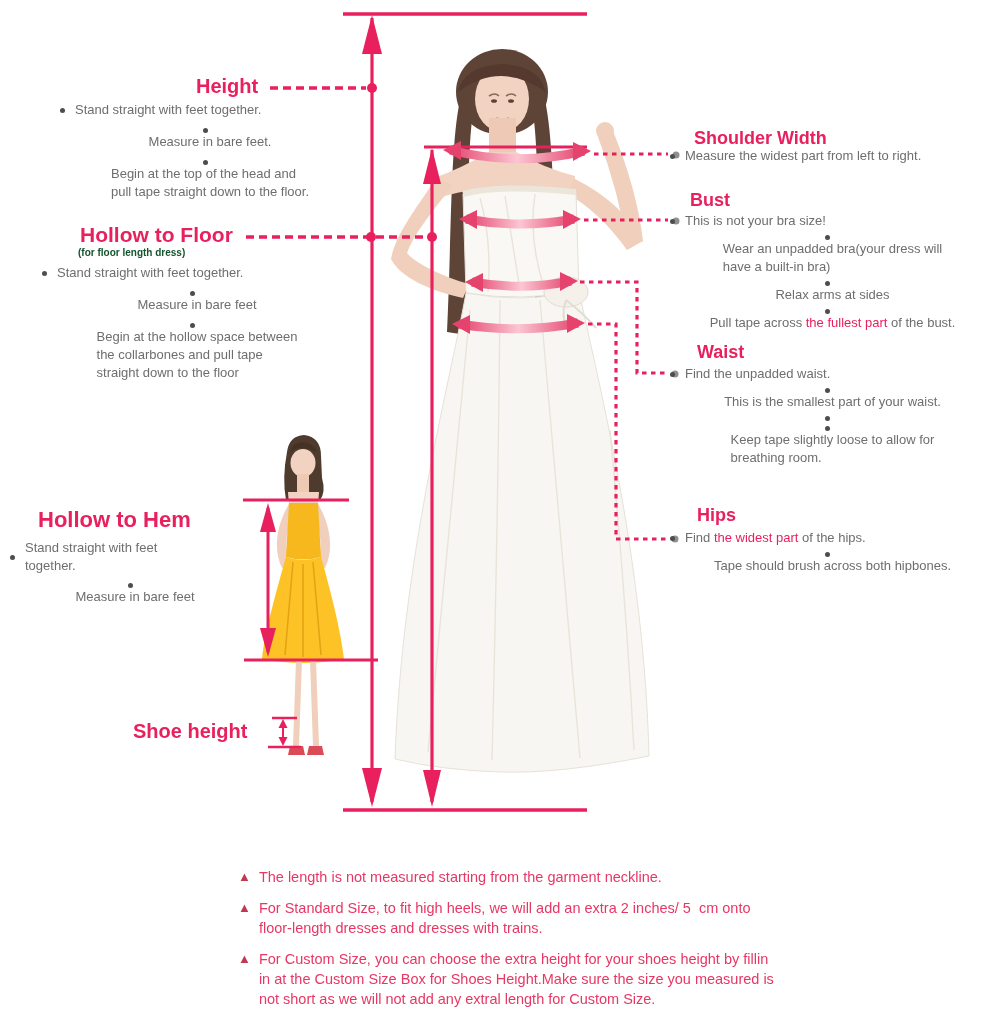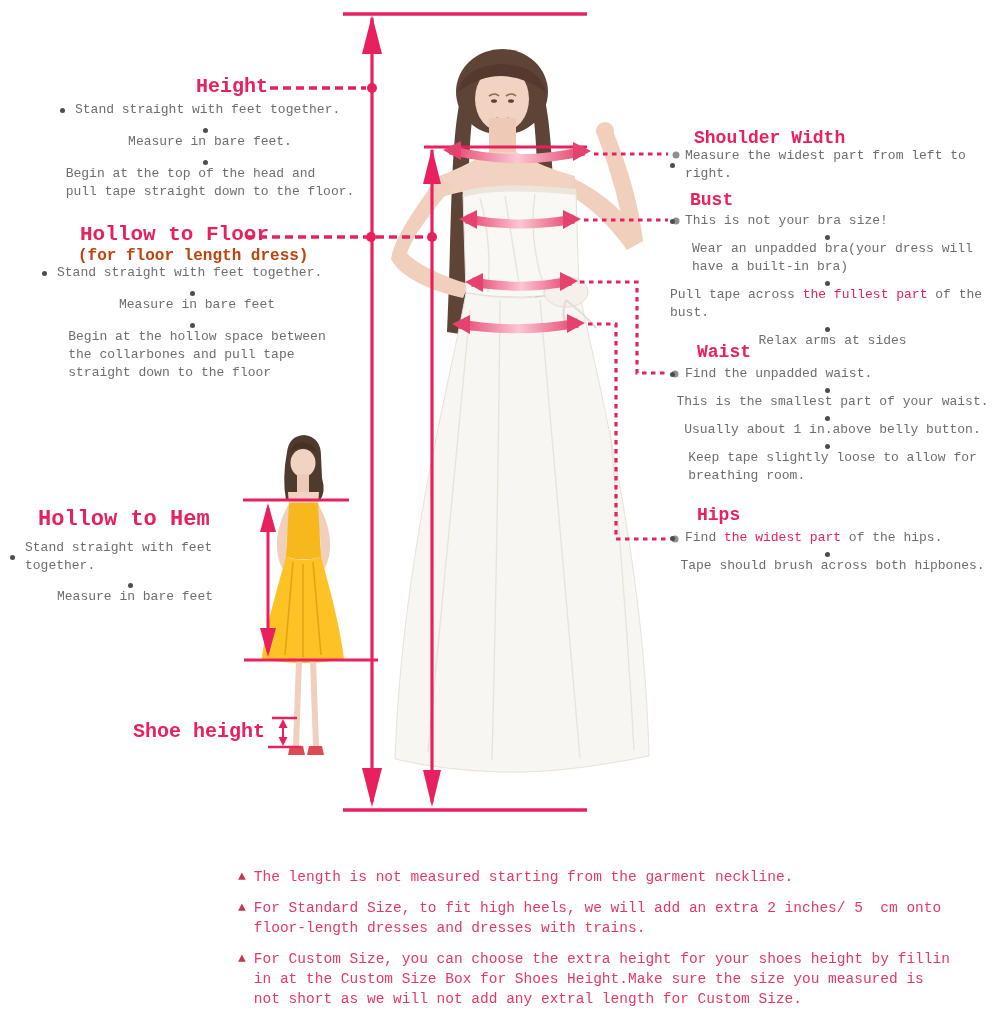--- a/index.html
+++ b/index.html
@@ -1,25 +1,25 @@
 <!DOCTYPE html>
 <html><head>
 <meta charset="utf-8">
 <style>
   html,body{margin:0;padding:0;background:#ffffff;}
   #canvas{position:relative;width:1000px;height:1024px;background:#ffffff;overflow:hidden;
-          font-family:Liberation Mono, monospace;color:#6e6e6e;border-radius:6px;}
+          font-family:Liberation Sans, sans-serif;color:#6e6e6e;border-radius:6px;}
   svg{position:absolute;left:0;top:0;}
   .abs{position:absolute;}
   .hd{color:#e8205e;font-weight:bold;line-height:1.05;white-space:nowrap;}
   .hd-xl{font-size:22px;}
   .hd-lg{font-size:21px;}
   .hd-md{font-size:20px;}
   .hd-rt{font-size:18px;}
-  .sub{color:#c2410c;font-weight:bold;font-size:16px;white-space:nowrap;}
+  .sub{color:#14532d;font-weight:bold;font-size:10px;white-space:nowrap;}
   .blist{list-style:none;margin:0;padding:0;font-size:13px;line-height:18px;}
   .blist li{display:flex;align-items:center;}
   .blist li + li{margin-top:8px;flex-direction:column;}
   .blist .dot{flex:0 0 auto;width:5px;height:5px;border-radius:50%;background:#4d4d4d;margin-right:10px;}
   .btxt{white-space:pre-line;}
   .hl{color:#e8205e;}
   .g7 li + li{margin-top:5px;}
   .g5 li + li{margin-top:5px;}
   .g9 li + li{margin-top:9px;}
   .notes{font-size:14.5px;line-height:20px;color:#e73765;}
@@ -215,41 +215,40 @@
         <span class="dot"></span>
         <span class="btxt">This is not your bra size!</span>
       </li>
     <li>
         <span class="dot"></span>
         <span class="btxt">Wear an unpadded bra(your dress will
 have a built-in bra)</span>
       </li>
     <li>
         <span class="dot"></span>
+        <span class="btxt">Relax arms at sides</span>
+      </li>
+    <li>
+        <span class="dot"></span>
         <span class="btxt"><span>Pull tape across </span><span class="hl">the fullest part</span><span> of the bust.</span></span>
-      </li>
-    <li>
-        <span class="dot"></span>
-        <span class="btxt">Relax arms at sides</span>
       </li>
   </ul>
 
   <div class="abs hd hd-rt" style="left:697px;top:343px;">Waist</div>
   <ul class="blist abs g5" style="left:670px;top:365px;width:325px;">
     <li>
         <span class="dot"></span>
         <span class="btxt">Find the unpadded waist.</span>
       </li>
     <li>
         <span class="dot"></span>
         <span class="btxt">This is the smallest part of your waist.</span>
       </li>
     <li>
         <span class="dot"></span>
-        <span class="btxt">Usually about 1 in.above belly button.</span>
       </li>
     <li>
         <span class="dot"></span>
         <span class="btxt">Keep tape slightly loose to allow for
 breathing room.</span>
       </li>
   </ul>
 
   <div class="abs hd hd-rt" style="left:697px;top:506px;">Hips</div>
   <ul class="blist abs g7" style="left:670px;top:529px;width:325px;">

